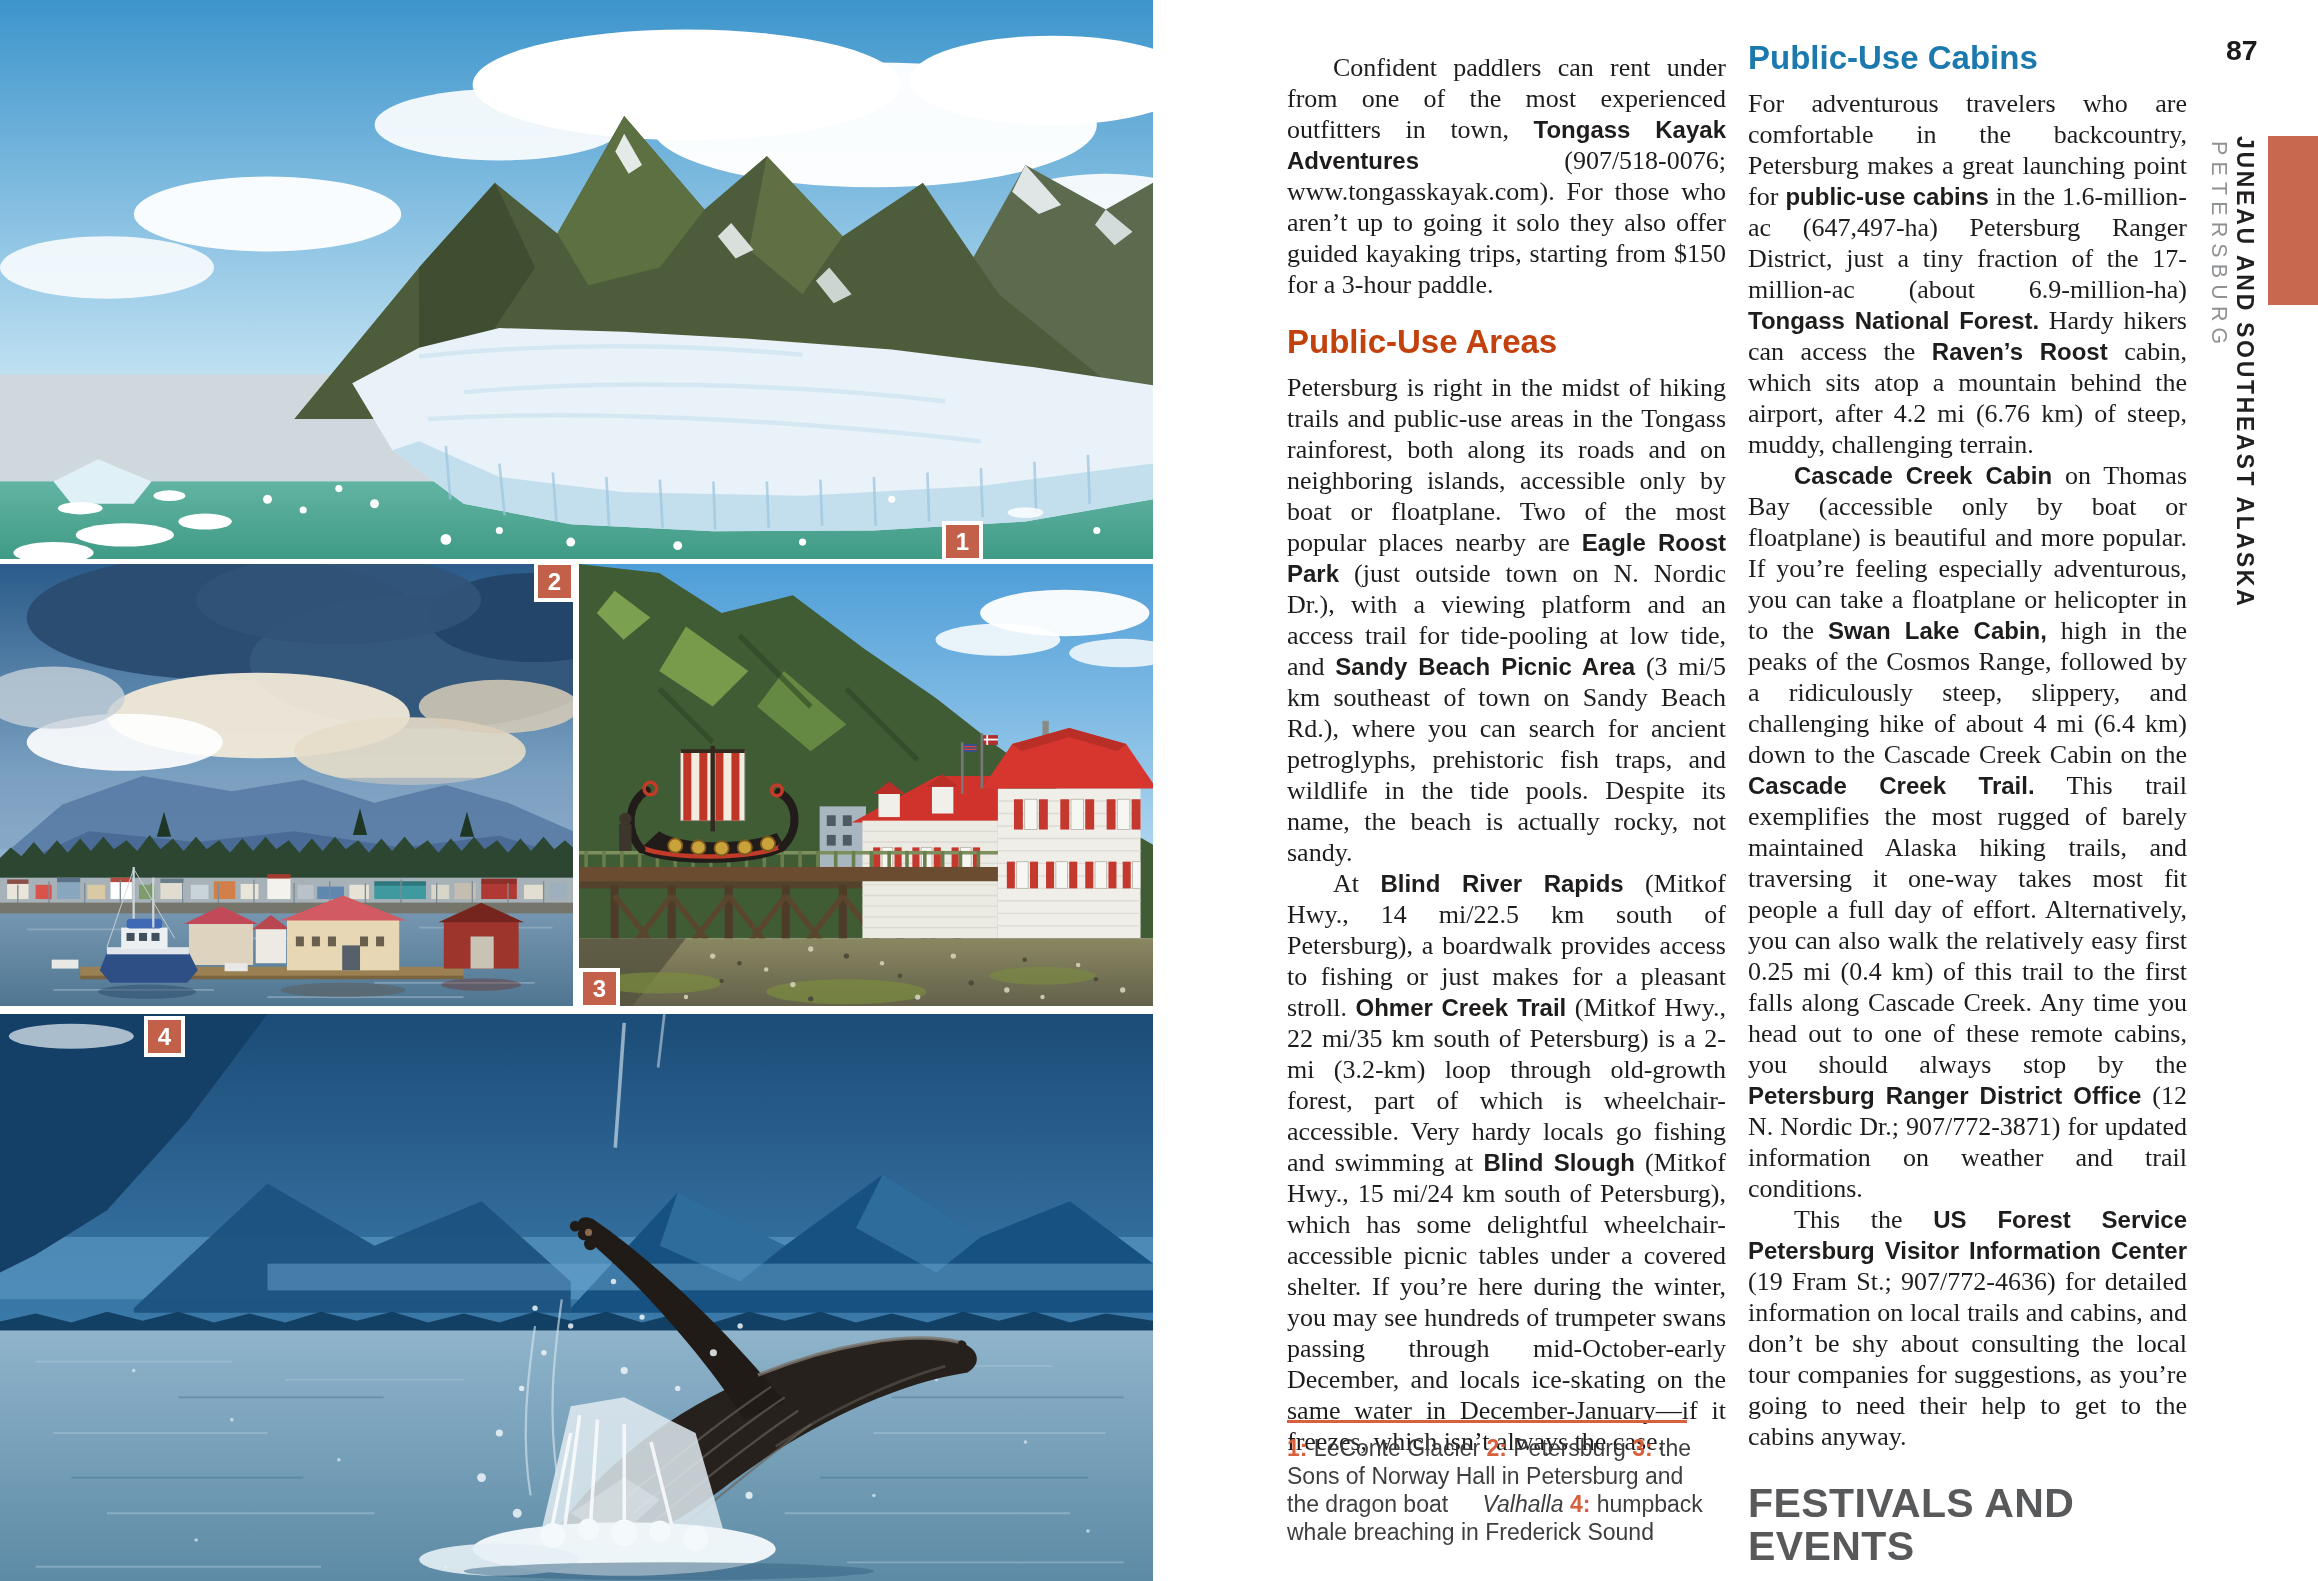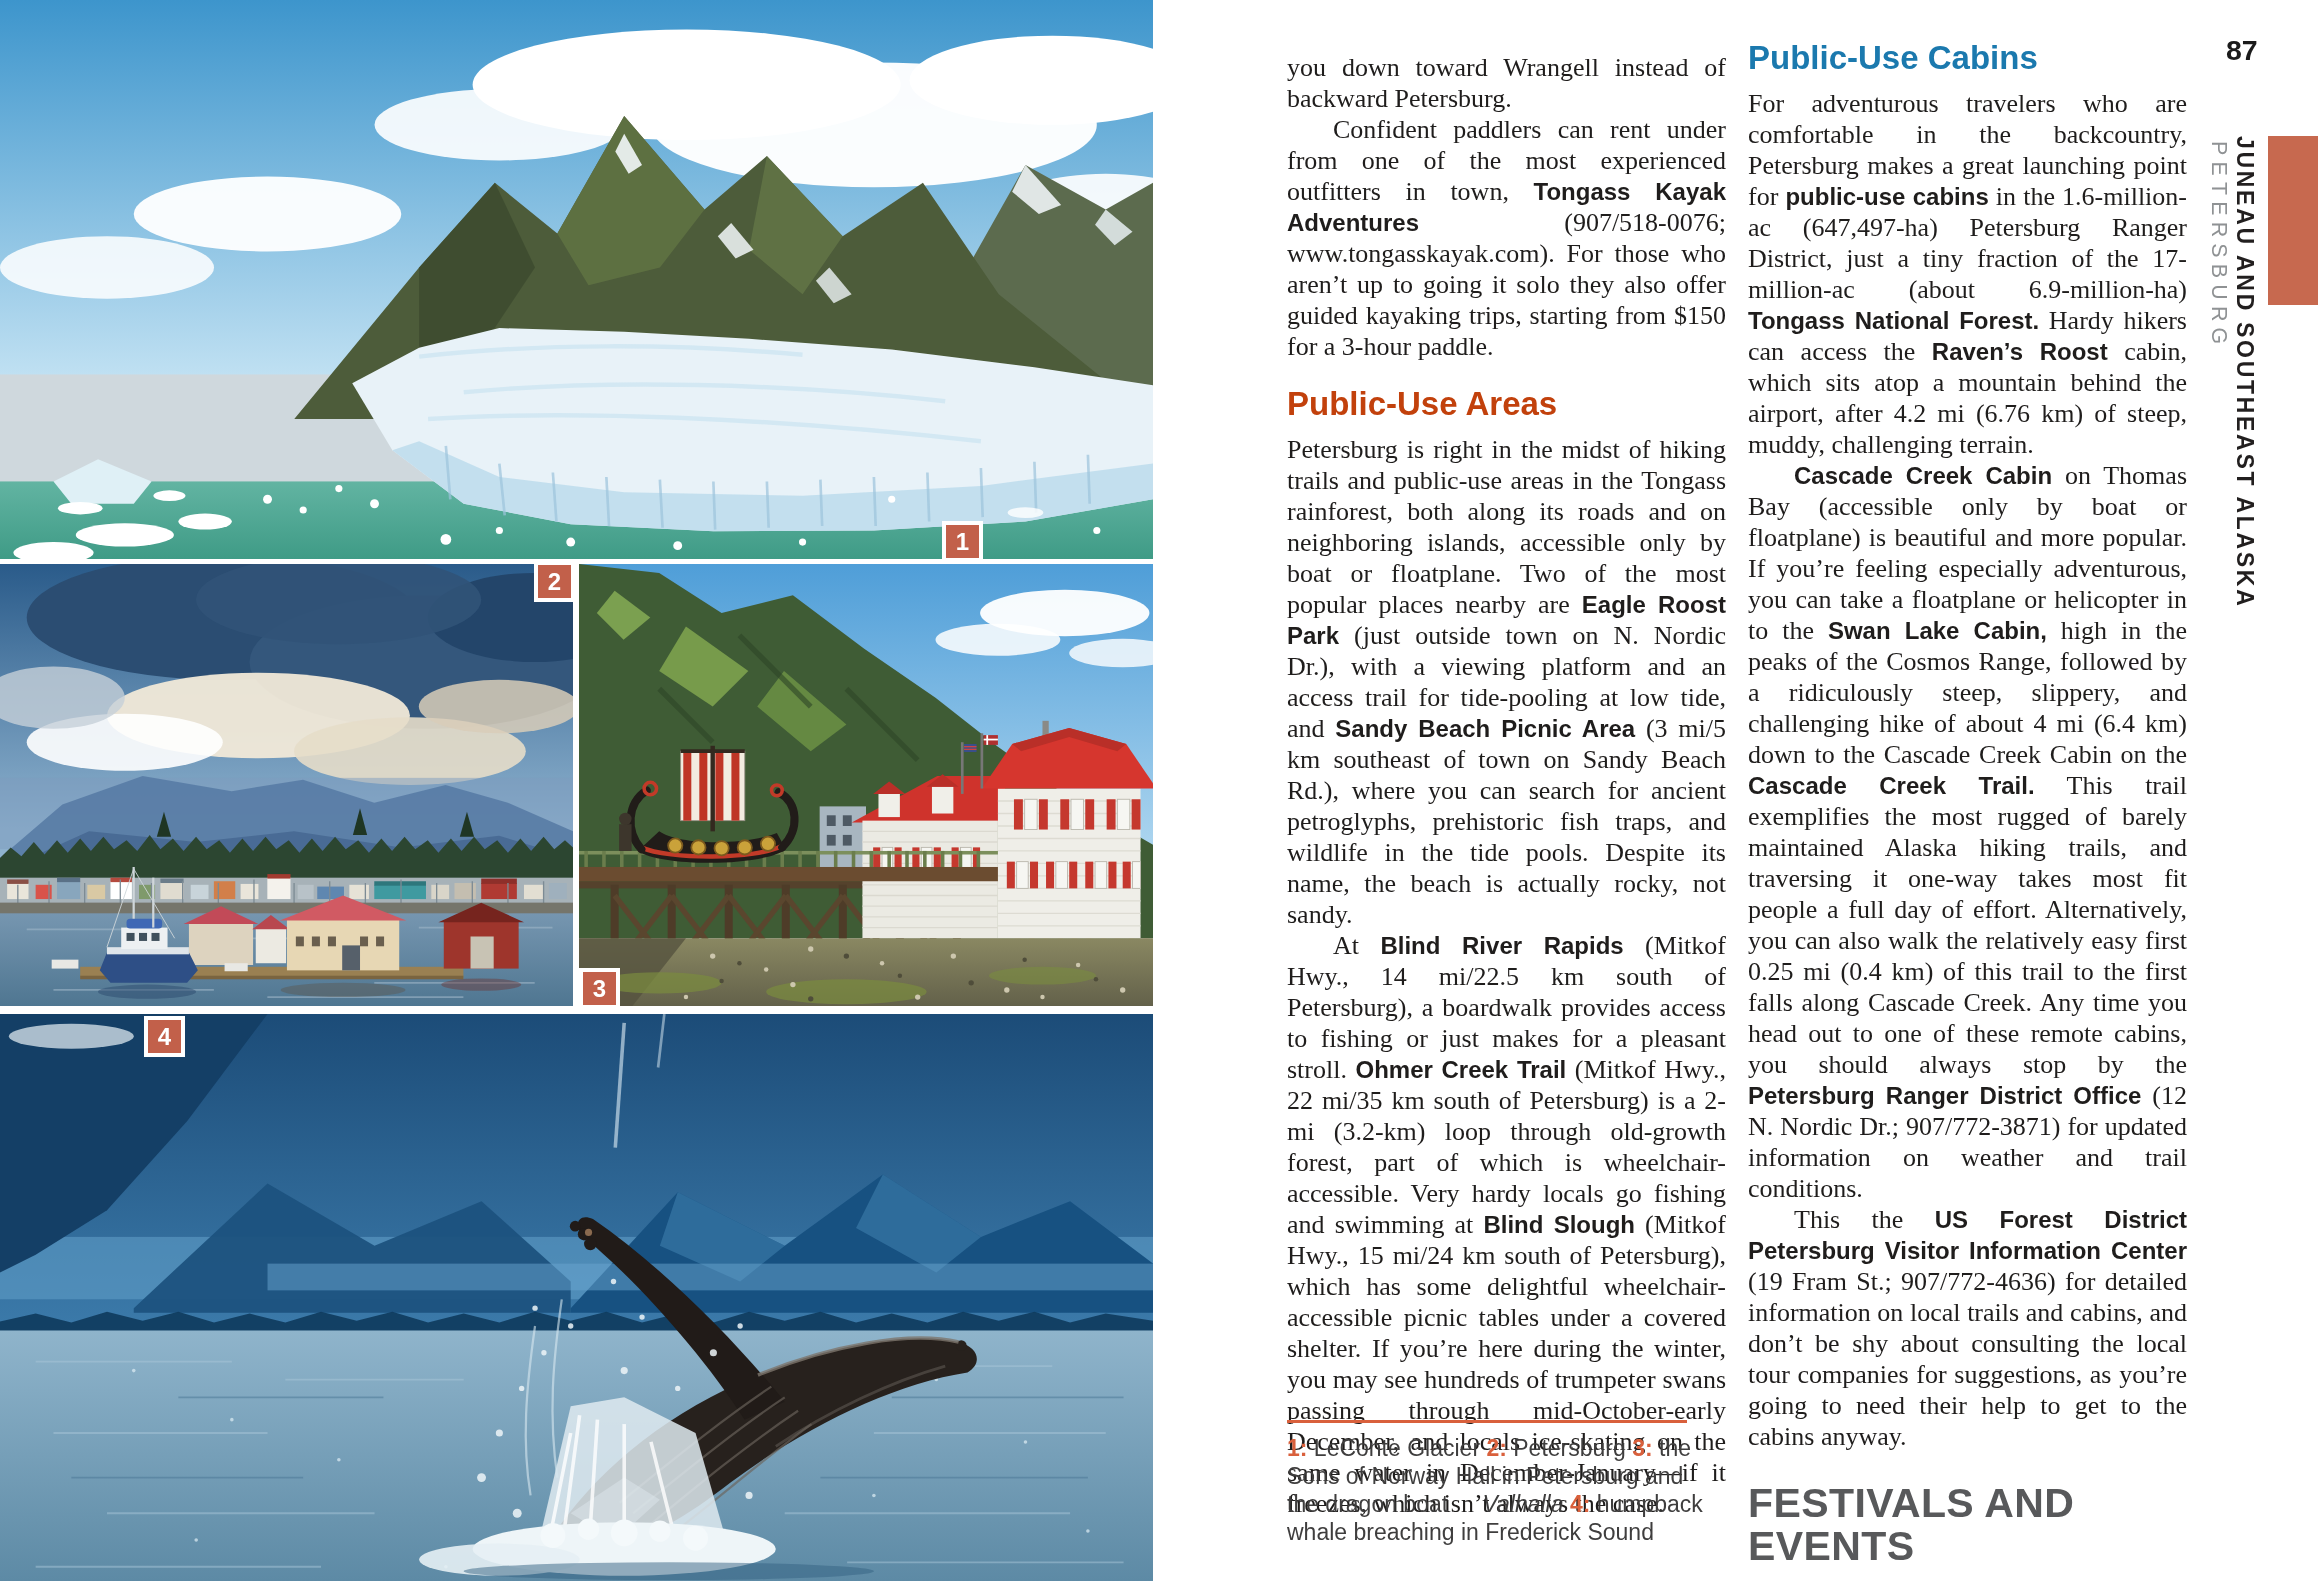--- a/index.html
+++ b/index.html
@@ -615,37 +615,36 @@
       <ellipse cx="750" cy="625" rx="230" ry="10" fill="#336182" opacity=".5"></ellipse>
     </svg>
   </figure>
 
   <div class="badge badge1">1</div>
   <div class="badge badge2">2</div>
   <div class="badge badge3">3</div>
   <div class="badge badge4">4</div>
 
   <div class="col col-left">
-    <p><span>you down toward Wrangell instead of backward Petersburg.</span></p>
     <p class="ind"><span>Confident paddlers can rent under from one of the most experienced outfitters in town, </span><span class="b">Tongass Kayak Adventures</span><span> (907/518-0076; www.tongasskayak.com). For those who aren’t up to going it solo they also offer guided kayaking trips, starting from $150 for a 3-hour paddle.</span></p>
     <h3 class="sub teal">Public-Use Areas</h3>
     <p><span>Petersburg is right in the midst of hiking trails and public-use areas in the Tongass rainforest, both along its roads and on neighboring islands, accessible only by boat or floatplane. Two of the most popular places nearby are </span><span class="b">Eagle Roost Park</span><span> (just outside town on N. Nordic Dr.), with a viewing platform and an access trail for tide-pooling at low tide, and </span><span class="b">Sandy Beach Picnic Area</span><span> (3 mi/5 km southeast of town on Sandy Beach Rd.), where you can search for ancient petroglyphs, prehistoric fish traps, and wildlife in the tide pools. Despite its name, the beach is actually rocky, not sandy.</span></p>
     <p class="ind"><span>At </span><span class="b">Blind River Rapids</span><span> (Mitkof Hwy., 14 mi/22.5 km south of Petersburg), a boardwalk provides access to fishing or just makes for a pleasant stroll. </span><span class="b">Ohmer Creek Trail</span><span> (Mitkof Hwy., 22 mi/35 km south of Petersburg) is a 2-mi (3.2-km) loop through old-growth forest, part of which is wheelchair-accessible. Very hardy locals go fishing and swimming at </span><span class="b">Blind Slough</span><span> (Mitkof Hwy., 15 mi/24 km south of Petersburg), which has some delightful wheelchair-accessible picnic tables under a covered shelter. If you’re here during the winter, you may see hundreds of trumpeter swans passing through mid-October-early December, and locals ice-skating on the same water in December-January—if it freezes, which isn’t always the case.</span></p>
   </div>
 
   <div class="caption">
     <div class="rule"></div>
     <div><span class="on">1:</span><span> LeConte Glacier </span><span class="on">2:</span><span> Petersburg </span><span class="on">3:</span><span> the Sons of Norway Hall in Petersburg and the dragon boat </span><span class="i">Valhalla</span><span> </span><span class="on">4:</span><span> humpback whale breaching in Frederick Sound</span></div>
   </div>
 
   <div class="col col-right">
     <h3 class="sub blue">Public-Use Cabins</h3>
     <p><span>For adventurous travelers who are comfortable in the backcountry, Petersburg makes a great launching point for </span><span class="b">public-use cabins</span><span> in the 1.6-million-ac (647,497-ha) Petersburg Ranger District, just a tiny fraction of the 17-million-ac (about 6.9-million-ha) </span><span class="b">Tongass National Forest.</span><span> Hardy hikers can access the </span><span class="b">Raven’s Roost</span><span> cabin, which sits atop a mountain behind the airport, after 4.2 mi (6.76 km) of steep, muddy, challenging terrain.</span></p>
     <p class="ind"><span class="b">Cascade Creek Cabin</span><span> on Thomas Bay (accessible only by boat or floatplane) is beautiful and more popular. If you’re feeling especially adventurous, you can take a floatplane or helicopter in to the </span><span class="b">Swan Lake Cabin,</span><span> high in the peaks of the Cosmos Range, followed by a ridiculously steep, slippery, and challenging hike of about 4 mi (6.4 km) down to the Cascade Creek Cabin on the </span><span class="b">Cascade Creek Trail.</span><span> This trail exemplifies the most rugged of barely maintained Alaska hiking trails, and traversing it one-way takes most fit people a full day of effort. Alternatively, you can also walk the relatively easy first 0.25 mi (0.4 km) of this trail to the first falls along Cascade Creek. Any time you head out to one of these remote cabins, you should always stop by the </span><span class="b">Petersburg Ranger District Office</span><span> (12 N. Nordic Dr.; 907/772-3871) for updated information on weather and trail conditions.</span></p>
-    <p class="ind"><span>This the </span><span class="b">US Forest District Petersburg Visitor Information Center</span><span> (19 Fram St.; 907/772-4636) for detailed information on local trails and cabins, and don’t be shy about consulting the local tour companies for suggestions, as you’re going to need their help to get to the cabins anyway.</span></p>
+    <p class="ind"><span>This the </span><span class="b">US Forest Service Petersburg Visitor Information Center</span><span> (19 Fram St.; 907/772-4636) for detailed information on local trails and cabins, and don’t be shy about consulting the local tour companies for suggestions, as you’re going to need their help to get to the cabins anyway.</span></p>
     <h2 class="fest">FESTIVALS AND EVENTS</h2>
 
   </div>
 
   <div class="page-num">87</div>
   <div class="tab"></div>
   <div class="v-region">JUNEAU AND SOUTHEAST ALASKA</div>
   <div class="v-section">PETERSBURG</div>
 
 </div>

